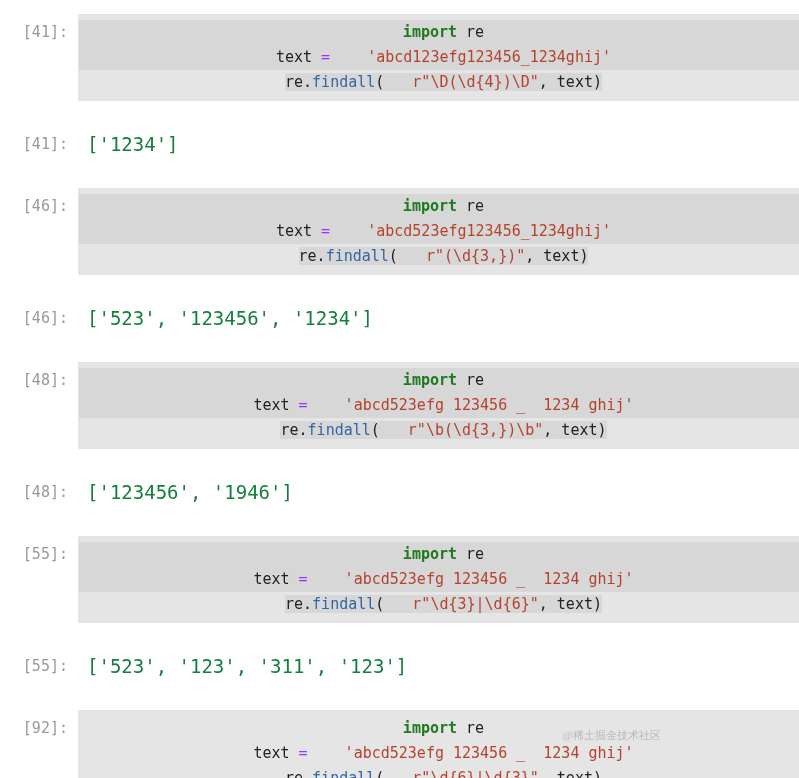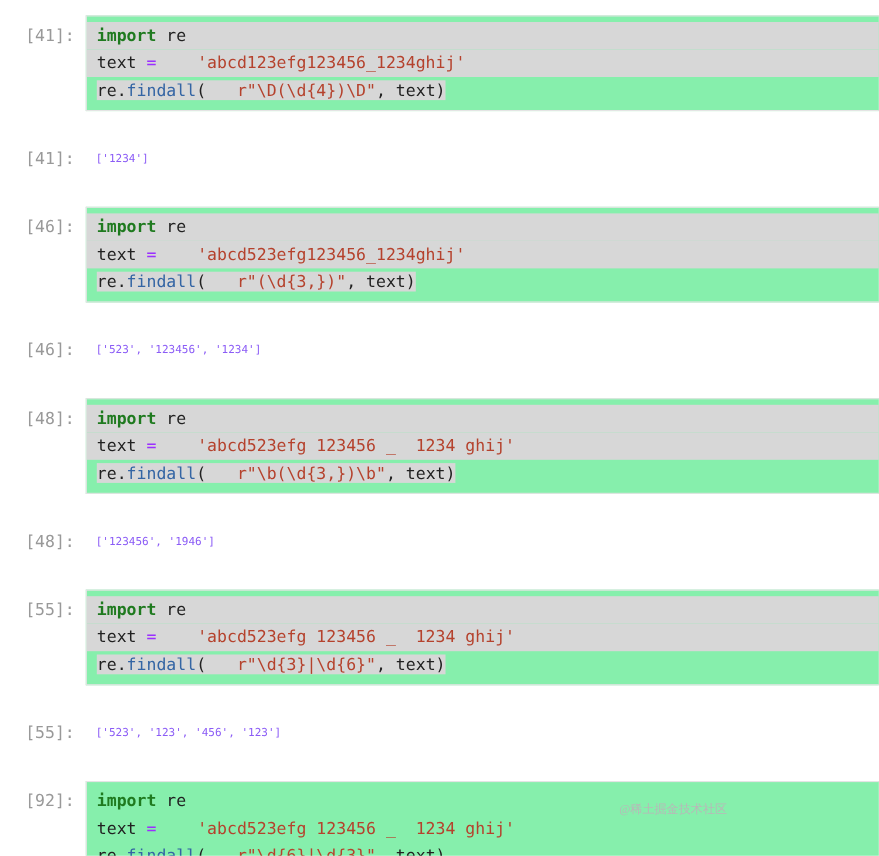--- a/index.html
+++ b/index.html
@@ -40,26 +40,27 @@
     line-height: 25px;
     white-space: pre;
     user-select: none;
   }
 
   
   .input-cell .prompt { padding-top: 6px; }
   .source {
     position: relative;
     flex: 1 1 auto;
-    background: #86efac;
+    background: #e5e5e5;
     border: 1px solid #e4e4e4;
     border-right: none;
     padding: 5px 0 5px 0;
     box-sizing: border-box;
     overflow: hidden;
+    text-align: center;
   }
   .codeline {
     position: relative;
     font-family: "DejaVu Sans Mono", "Liberation Mono", monospace;
     font-size: 15px;
     line-height: 25px;
     white-space: pre;
     color: #212121;
     padding-left: 9px;
     height: 25px;
@@ -79,24 +80,24 @@
   .str  { color: #b5422d; margin-left: 28px; }
   .fn   { color: #3465a4; }
   .nm   { color: #212121; }
 
   
   .output-cell { align-items: flex-start; }
   .output-cell .prompt { padding-top: 0; }
   .outtext {
     flex: 1 1 auto;
     font-family: "DejaVu Sans Mono", "Liberation Mono", monospace;
-    font-size: 10px;
+    font-size: 19px;
     line-height: 25px;
     white-space: pre;
-    color: #8b5cf6;
+    color: #15803d;
     padding-left: 9px;
   }
 
   
   .gap-sm { height: 14px; }
   .gap-md { height: 31px; }
 
   
   .watermark {
     position: absolute;
@@ -168,21 +169,21 @@
     <div class="prompt">[55]:</div>
     <div class="source">
       <div class="codeline sel-full"><span class="kw">import</span><span class="nm"> re</span></div>
       <div class="codeline sel-full"><span class="nm">text</span><span class="op"> = </span><span class="str">'abcd523efg 123456 _  1234 ghij'</span></div>
       <div class="codeline sel-part"><span class="selspan"><span class="nm">re.</span><span class="fn">findall</span><span class="nm">(</span><span class="str">r"\d{3}|\d{6}"</span><span class="nm">, text)</span></span></div>
     </div>
   </div>
   <div class="gap-md"></div>
   <div class="cell output-cell">
     <div class="prompt">[55]:</div>
-    <div class="outtext">['523', '123', '456', '123']</div>
+    <div class="outtext">['523', '123', '311', '123']</div>
   </div>
 
   <div class="gap-md"></div>
 
   <div class="cell input-cell">
     <div class="prompt">[92]:</div>
     <div class="source">
       <div class="codeline"><span class="kw">import</span><span class="nm"> re</span></div>
       <div class="codeline"><span class="nm">text</span><span class="op"> = </span><span class="str">'abcd523efg 123456 _  1234 ghij'</span></div>
       <div class="codeline"><span class="nm">re.</span><span class="fn">findall</span><span class="nm">(</span><span class="str">r"\d{6}|\d{3}"</span><span class="nm">, text)</span></div>

